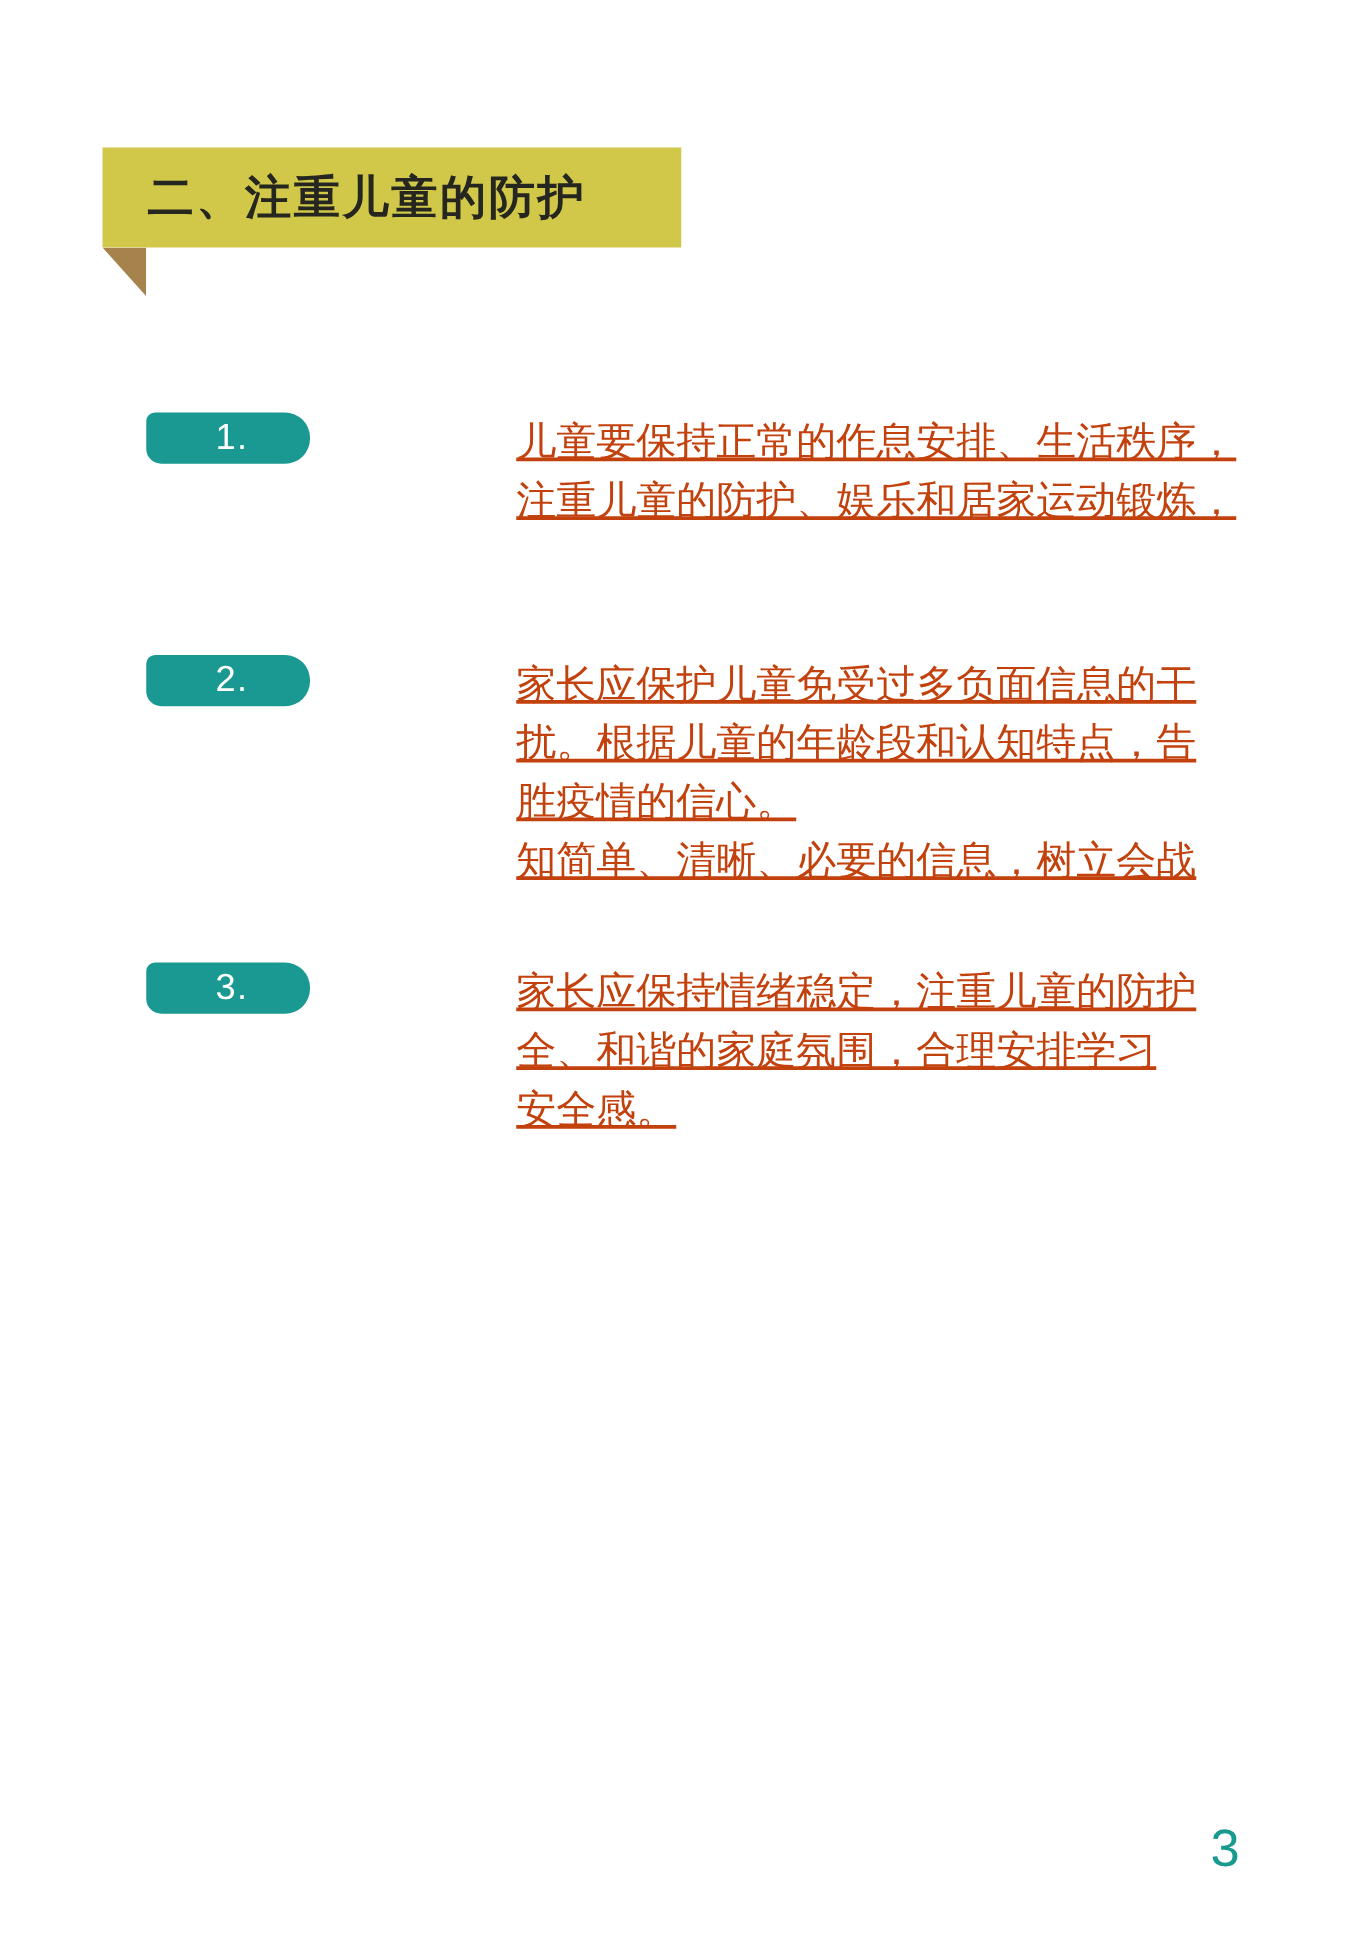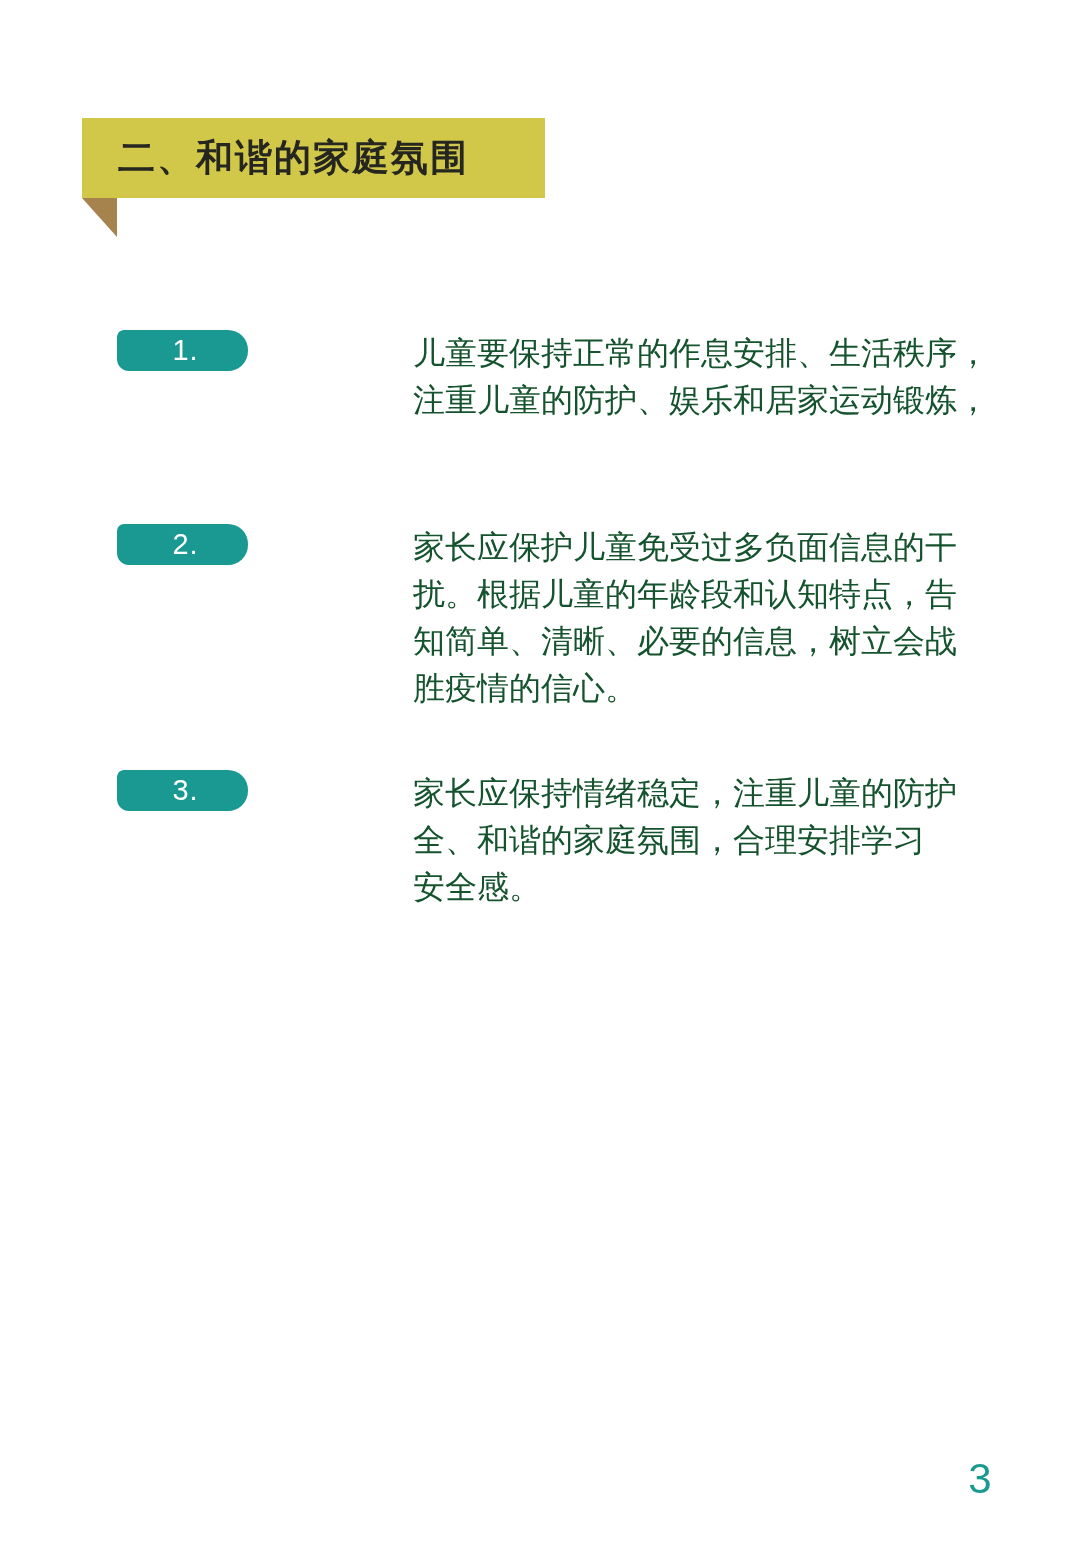--- a/index.html
+++ b/index.html
@@ -68,21 +68,22 @@
     font-weight: 400;
     letter-spacing: 1px;
     transform: translateX(3px);
   }
 
   .item-text {
     position: absolute;
     left: 413px;
     top: 0;
     width: 585px;
-    color: #14532d;
+    color: #c2410c;
+    text-decoration: underline;
   }
   .para-line {
     font-size: 32px;
     font-weight: 500;
     line-height: 47px;
     letter-spacing: 0px;
     white-space: nowrap;
   }
 
   
@@ -96,43 +97,43 @@
     font-weight: 400;
     color: #1a9a8f;
   }
 </style>
 </head>
 <body>
 
 <div class="page">
 
   <div class="banner">
-    <span class="banner-title">二、和谐的家庭氛围</span>
+    <span class="banner-title">二、注重儿童的防护</span>
   </div>
   <div class="banner-fold"></div>
 
   <div class="item item-1">
     <div class="badge">
       <span class="badge-number">1.</span>
     </div>
     <div class="item-text">
       <div class="para-line">儿童要保持正常的作息安排、生活秩序，</div>
       <div class="para-line">注重儿童的防护、娱乐和居家运动锻炼，</div>
     </div>
   </div>
 
   <div class="item item-2">
     <div class="badge">
       <span class="badge-number">2.</span>
     </div>
     <div class="item-text">
       <div class="para-line">家长应保护儿童免受过多负面信息的干</div>
       <div class="para-line">扰。根据儿童的年龄段和认知特点，告</div>
+      <div class="para-line">胜疫情的信心。</div>
       <div class="para-line">知简单、清晰、必要的信息，树立会战</div>
-      <div class="para-line">胜疫情的信心。</div>
     </div>
   </div>
 
   <div class="item item-3">
     <div class="badge">
       <span class="badge-number">3.</span>
     </div>
     <div class="item-text">
       <div class="para-line">家长应保持情绪稳定，注重儿童的防护</div>
       <div class="para-line">全、和谐的家庭氛围，合理安排学习</div>

